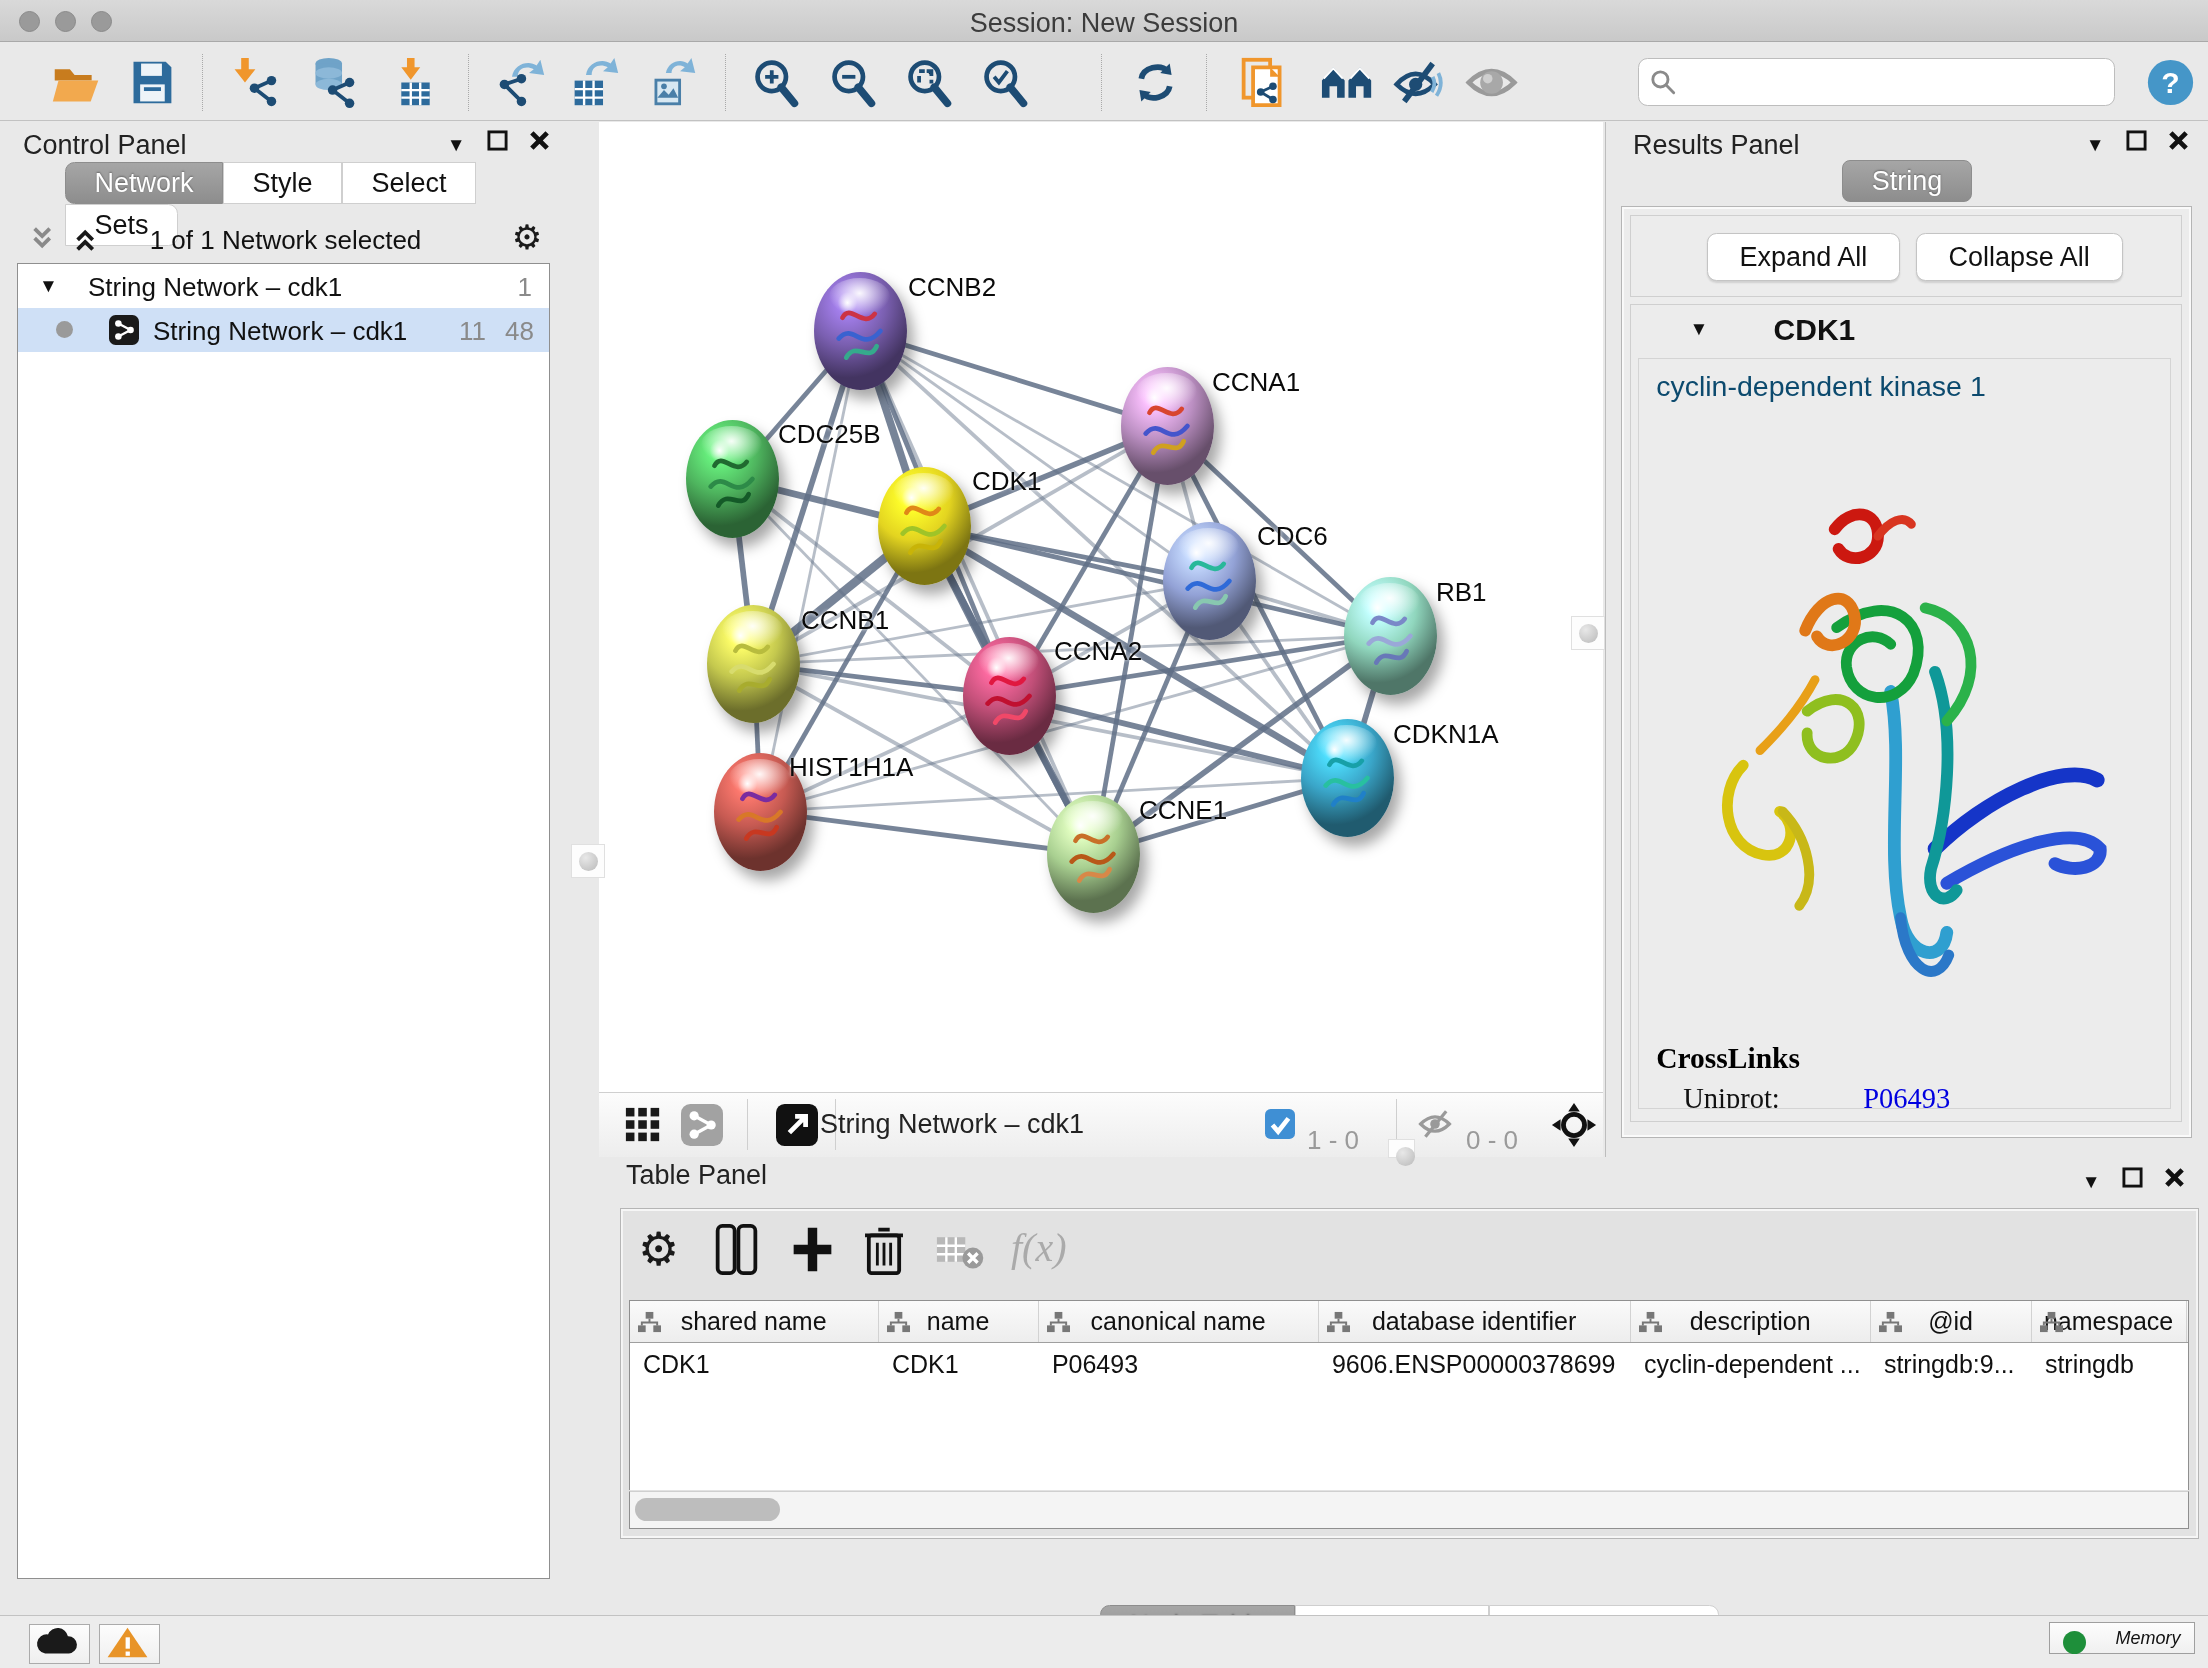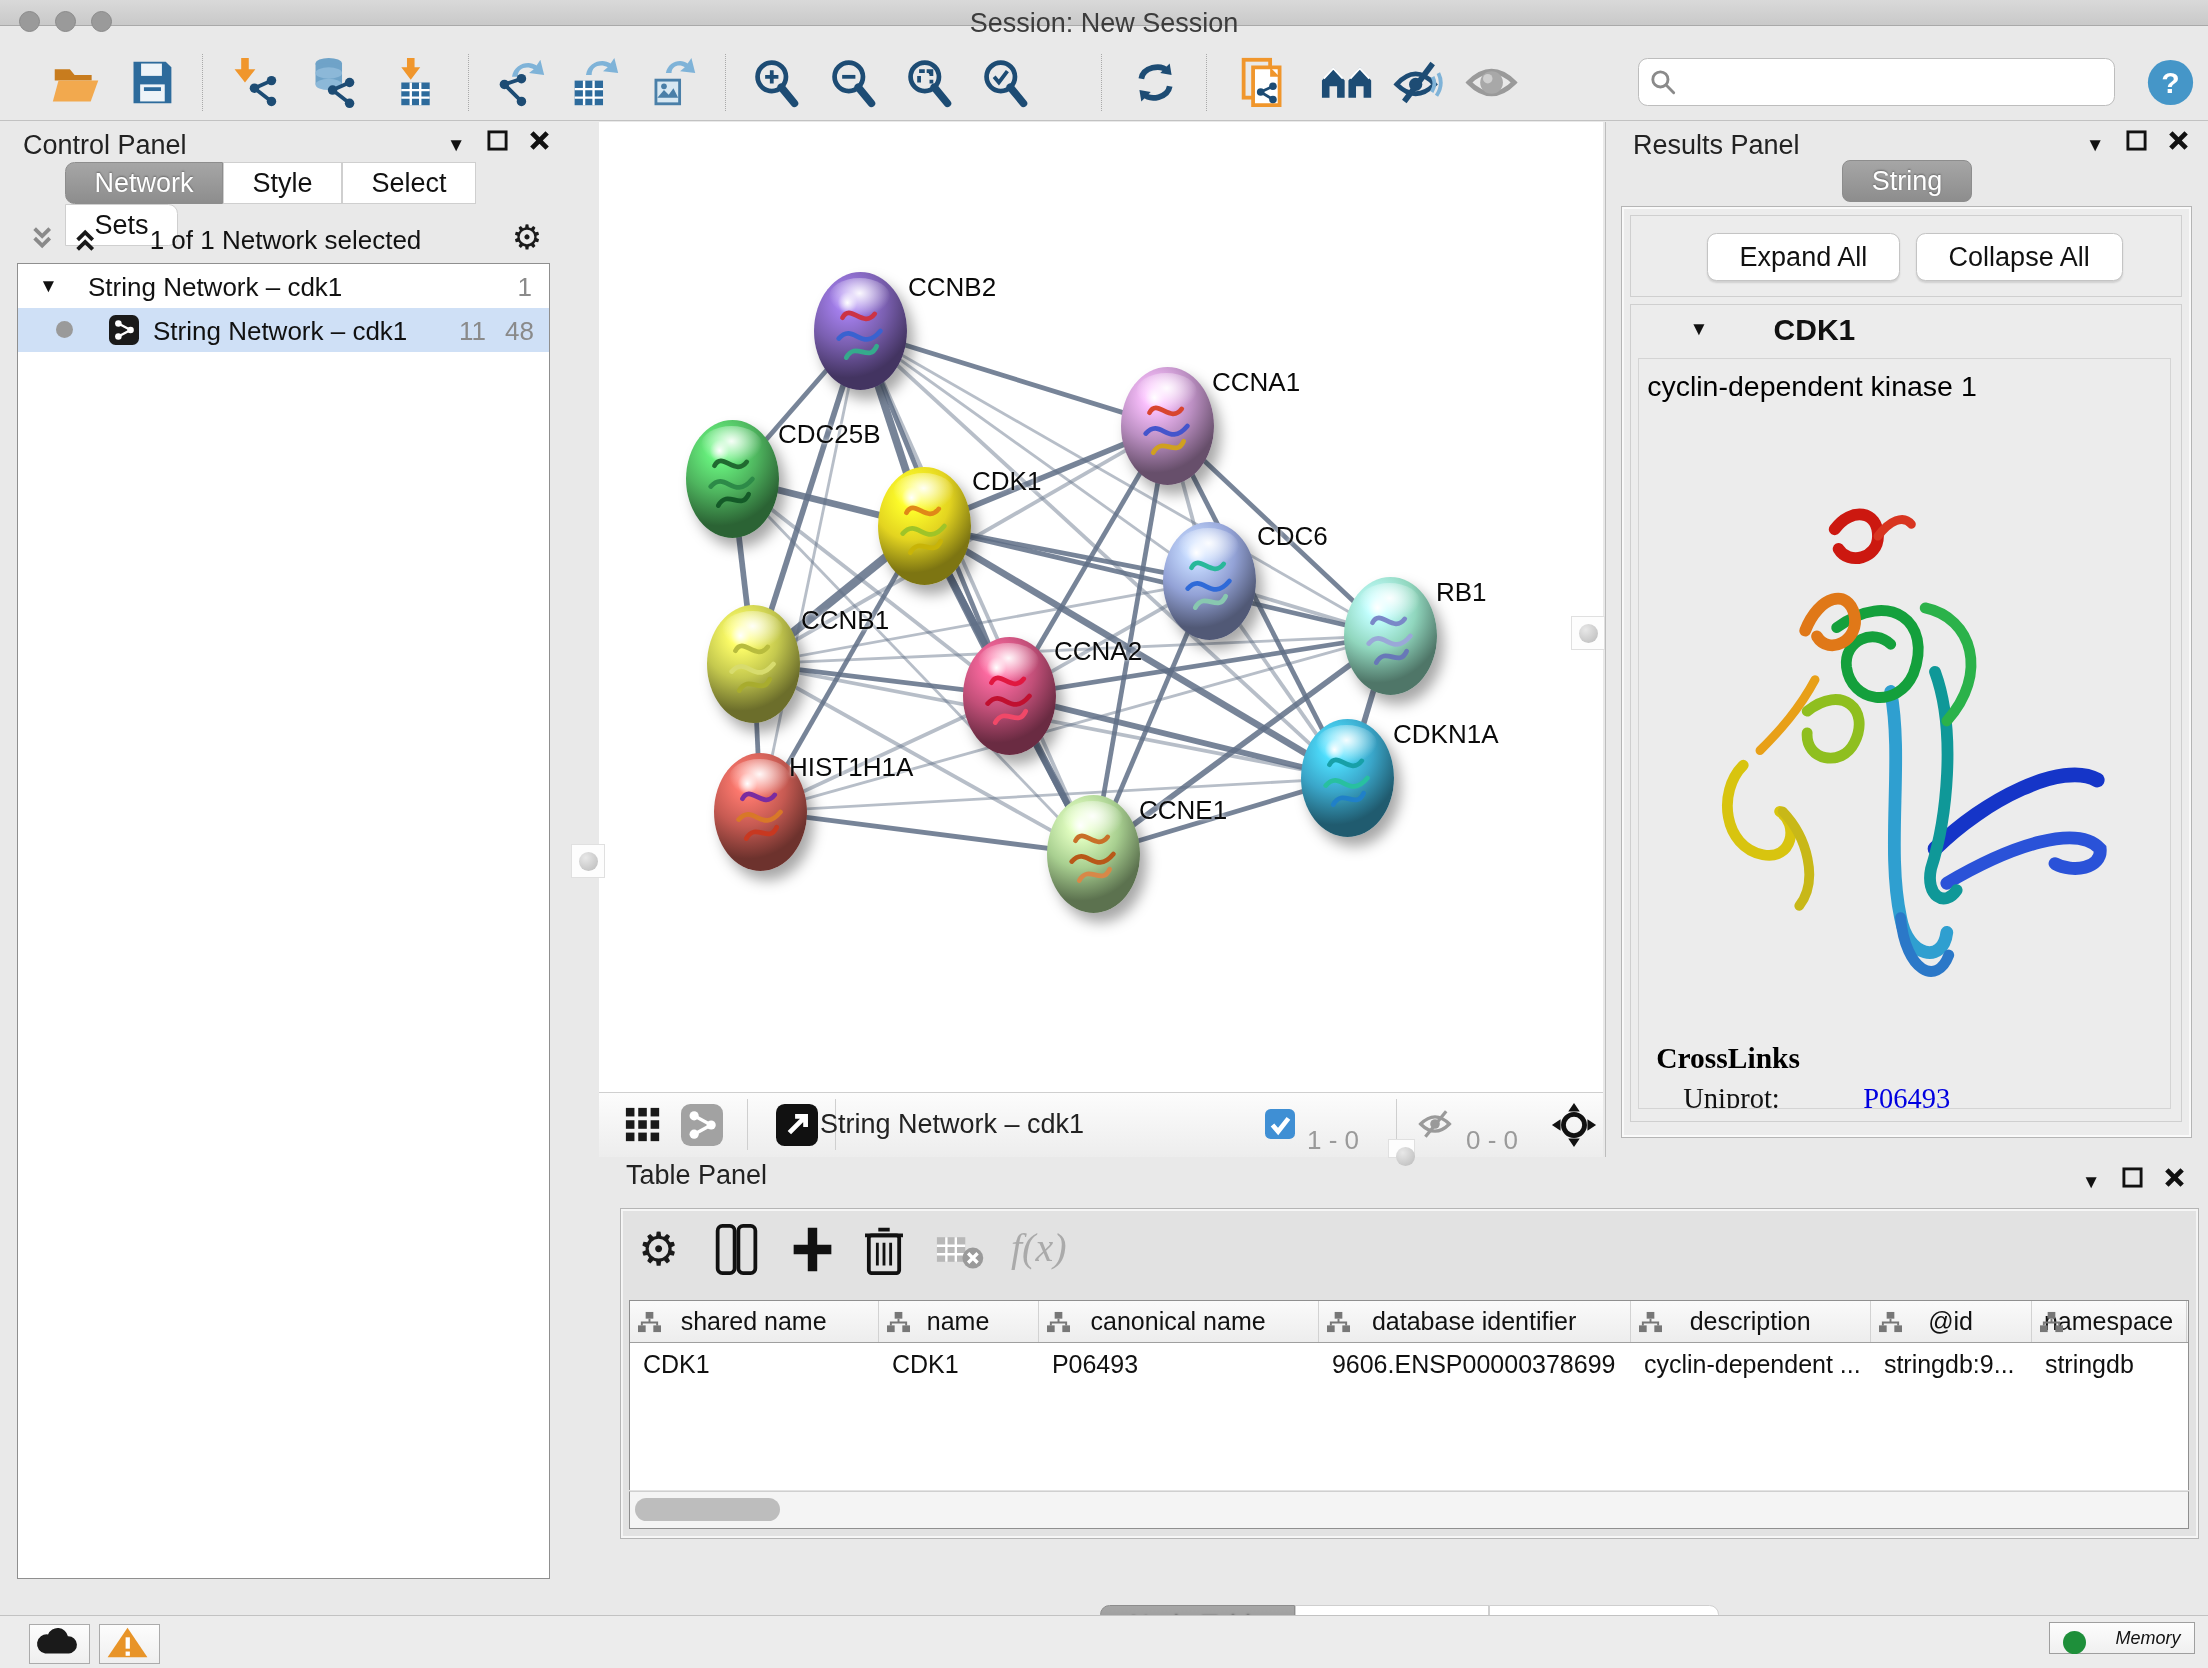--- a/index.html
+++ b/index.html
@@ -1,20 +1,20 @@
 <!DOCTYPE html>
 <html style="font-size:15px"><head>
 <meta charset="utf-8">
 <style>
   * { margin:0; padding:0; box-sizing:border-box; }
   html,body { width:2208px; height:1668px; font-family:"Liberation Sans",sans-serif; background:#e9e9e9; overflow:hidden; }
   #window { position:relative; width:2208px; height:1668px; background:#e9e9e9; }
 
   
-  #titlebar { position:absolute; left:0; top:0; width:2208px; height:26px;
+  #titlebar { position:absolute; left:0; top:0; width:2208px; height:42px;
     background:linear-gradient(#d9d9d9,#c9c9c9); border-bottom:1px solid #a9a9a9; }
   .traffic { position:absolute; top:10.5px; width:21px; height:21px; border-radius:50%;
     background:#9a9a9a; border:1px solid #8a8a8a; }
   #win-title { position:absolute; top:7.6px; width:100%; text-align:center; font-size:27px; color:#3c3c3c; }
 
   
   #toolbar { position:absolute; left:0; top:43px; width:2208px; height:78px;
     background:#e9e9e9; border-bottom:1px solid #c2c2c2; }
   .tb-ico { position:absolute; top:13.3px; width:55px; height:53px; cursor:pointer; }
   .tb-sep { position:absolute; top:11.4px; height:57px; border-left:1.9px dotted #a9a9a9; }
@@ -73,21 +73,21 @@
   #rp-outer { position:absolute; left:15px; top:84px; width:571px; height:932px;
     background:#ececec; border:1.9px solid #b5b5b5; box-shadow:inset 0 0 0 1.9px #fafafa; }
   #rp-btnbox { position:absolute; left:7.6px; top:7.6px; width:552px; height:82px; border:1.9px solid #cfcfcf; }
   .rp-btn { position:absolute; top:17px; height:48px; line-height:46px; padding:0 32px; background:#fff;
     border:1px solid #c4c4c4; border-radius:9.5px; font-size:27px; color:#111; cursor:pointer; box-shadow:0 1.9px 1.9px rgba(0,0,0,.12); }
   #rp-entry { position:absolute; left:7.6px; top:97px; width:552px; height:818px; border:1.9px solid #cfcfcf; }
   #rp-entry-head { position:absolute; left:0; top:0; width:100%; height:53px; }
   #rp-entry-tri { position:absolute; left:59px; top:13.3px; }
   #rp-gene { position:absolute; left:143px; top:7.6px; font-size:30px; font-weight:bold; color:#111; }
   #rp-entry-body { position:absolute; left:7.6px; top:53px; width:533px; height:751px; border:1.9px solid #d4d4d4; background:#ececec; overflow:hidden; }
-  #rp-desc { position:absolute; left:8px; top:11.4px; font-size:28.5px; color:#000000; }
+  #rp-desc { position:absolute; left:17px; top:11.4px; font-size:28.5px; color:#0c4a6e; }
   #protein-img { position:absolute; left:38px; top:67px; }
   #crosslinks { position:absolute; left:17px; top:683px; width:495px; font-family:"Liberation Serif",serif; }
   #crosslinks-title { font-size:29.5px; font-weight:bold; color:#000; }
   .cl-row { position:relative; height:45px; }
   .cl-label { position:absolute; left:27px; top:7.6px; font-size:28.5px; color:#111; }
   .cl-link { position:absolute; left:207px; top:7.6px; font-size:28.5px; color:#0000e0; text-decoration:underline; cursor:pointer; white-space:nowrap; }
 
   
   #table-panel { position:absolute; left:599px; top:1157px; width:1609px; height:436px; background:#e9e9e9; }
   #tp-titlebar { position:absolute; left:27px; top:3px; }

